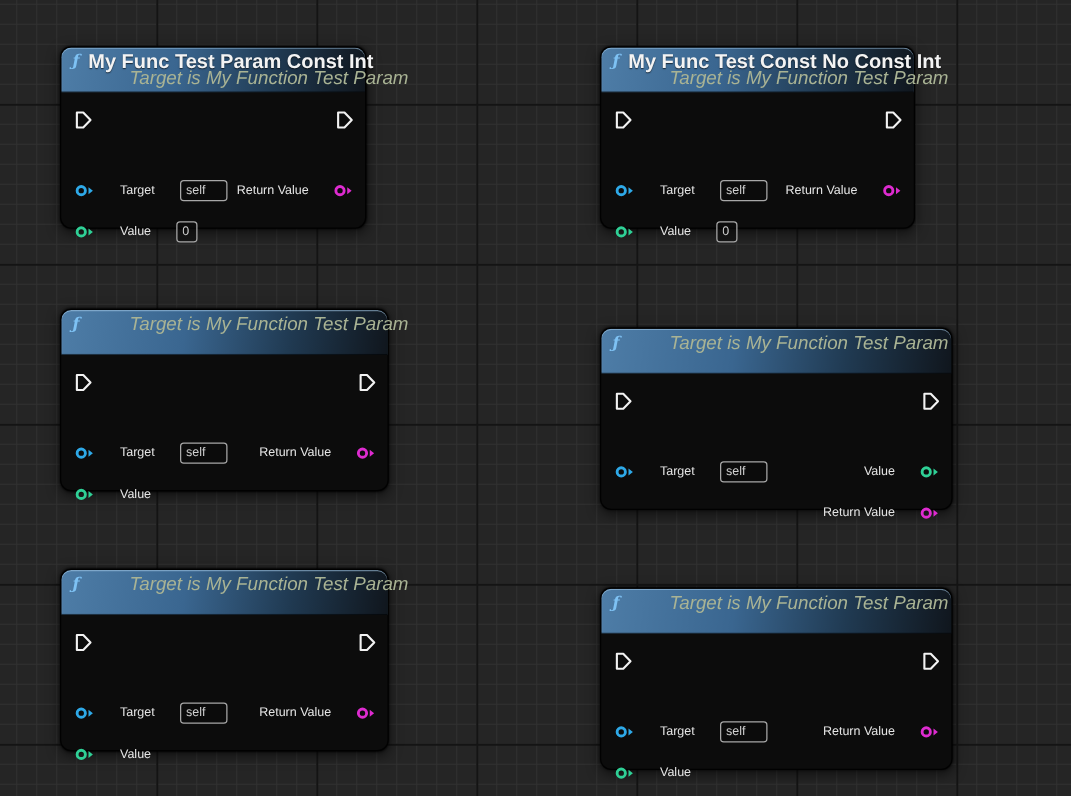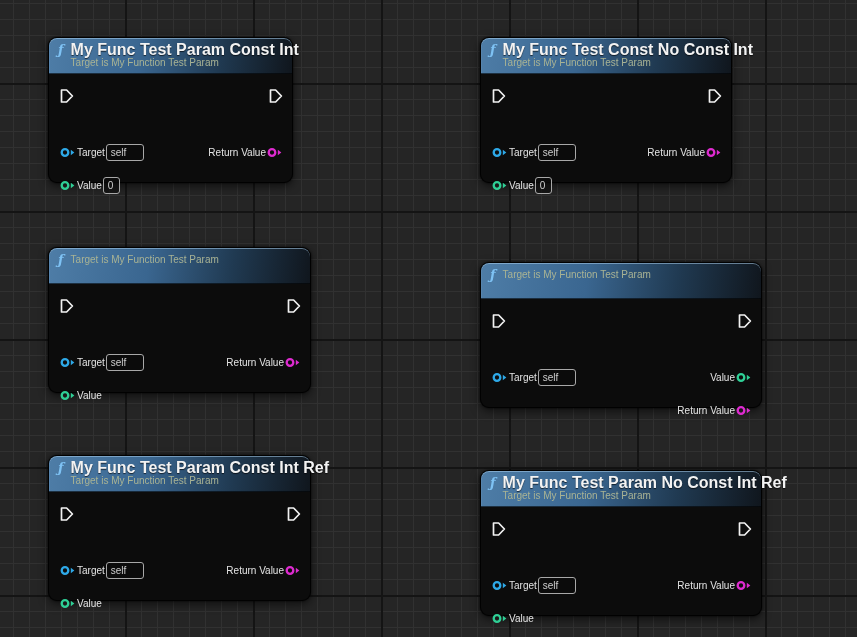--- a/index.html
+++ b/index.html
@@ -24,25 +24,25 @@
     background:linear-gradient(97deg,#4e7da7 0%,#3a6690 38%,#203a52 70%,#10161d 100%);
     box-shadow:inset 0 1px 0 rgba(170,205,235,0.55),inset 1px 0 0 rgba(120,160,195,0.22);
     border-bottom:1px solid rgba(0,0,0,0.6);
     display:flex;align-items:flex-start;gap:7px;padding:5px 10px 0 9px;
   }
   .fn-icon{font-family:"DejaVu Serif",serif;font-style:italic;font-weight:bold;
     color:#7ec2f4;font-size:13px;line-height:13px;}
   .htxt{display:flex;flex-direction:column;}
   .title{font-size:16px;font-weight:bold;color:#f3f3f3;line-height:13px;
     white-space:nowrap;text-shadow:0 1px 1px rgba(0,0,0,0.65);}
-  .subtitle{font-size:10px;color:#a9b394;line-height:13px;white-space:nowrap;}
+  .subtitle{font-size:15px;font-style:italic;color:#a9b394;line-height:13px;white-space:nowrap;margin-left:33px;}
   .body{padding:5px 0 4px 0;}
   .row{height:33px;display:flex;align-items:center;justify-content:space-between;
     padding:0 9px 0 11px;}
-  .pingroup{display:flex;align-items:center;gap:1px;margin-top:48px;}
+  .pingroup{display:flex;align-items:center;gap:20px;margin-top:48px;}
   .label{font-size:10px;color:#e4e4e4;white-space:nowrap;}
   .pin{display:inline-flex;align-items:center;line-height:0;cursor:crosshair;}
   .exec{color:#f2f2f2;}
   .obj{color:#2ea9e8;}
   .int{color:#2fd096;}
   .ret{color:#de2bd0;}
   .txtbox{background:rgba(12,12,12,0.6);border:1px solid #a8a8a8;border-radius:3px;
     color:#cfcfcf;font-size:10px;height:15px;padding:0 4px;
     font-family:"Liberation Sans",sans-serif;outline:none;}
   .w-self{width:28px;}
@@ -282,21 +282,20 @@
             </span>
         </div>
       </div>
     </div>
   </div>
 
   <div class="node" id="node5">
     <div class="header">
       <span class="fn-icon">ƒ</span>
       <div class="htxt">
-        <span class="title">My Func Test Param Const Int Ref</span>
         <span class="subtitle">Target is My Function Test Param</span>
       </div>
     </div>
     <div class="body">
       <div class="row">
         <span class="pin exec">
             <svg width="14" height="16">
               <use href="#sym-exec"></use>
             </svg>
           </span>
@@ -336,21 +335,20 @@
         </div>
         <div></div>
       </div>
     </div>
   </div>
 
   <div class="node" id="node6">
     <div class="header">
       <span class="fn-icon">ƒ</span>
       <div class="htxt">
-        <span class="title">My Func Test Param No Const Int Ref</span>
         <span class="subtitle">Target is My Function Test Param</span>
       </div>
     </div>
     <div class="body">
       <div class="row">
         <span class="pin exec">
             <svg width="14" height="16">
               <use href="#sym-exec"></use>
             </svg>
           </span>

